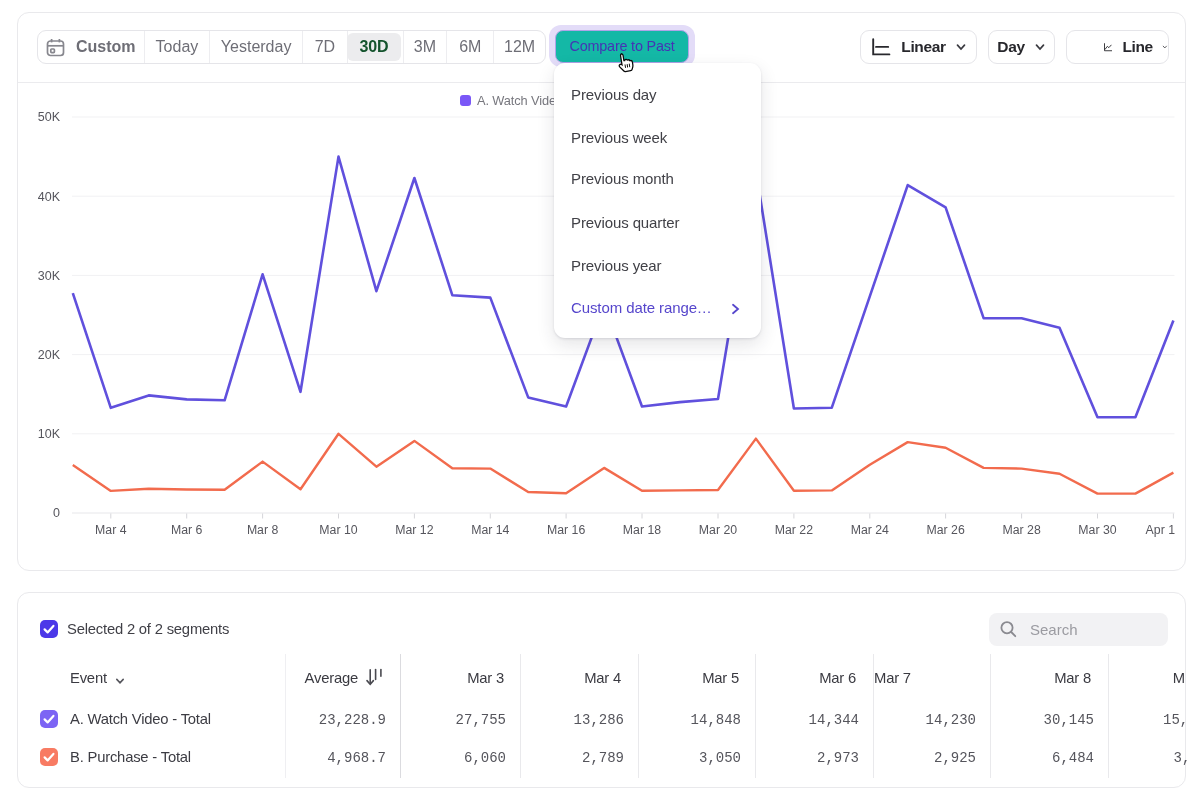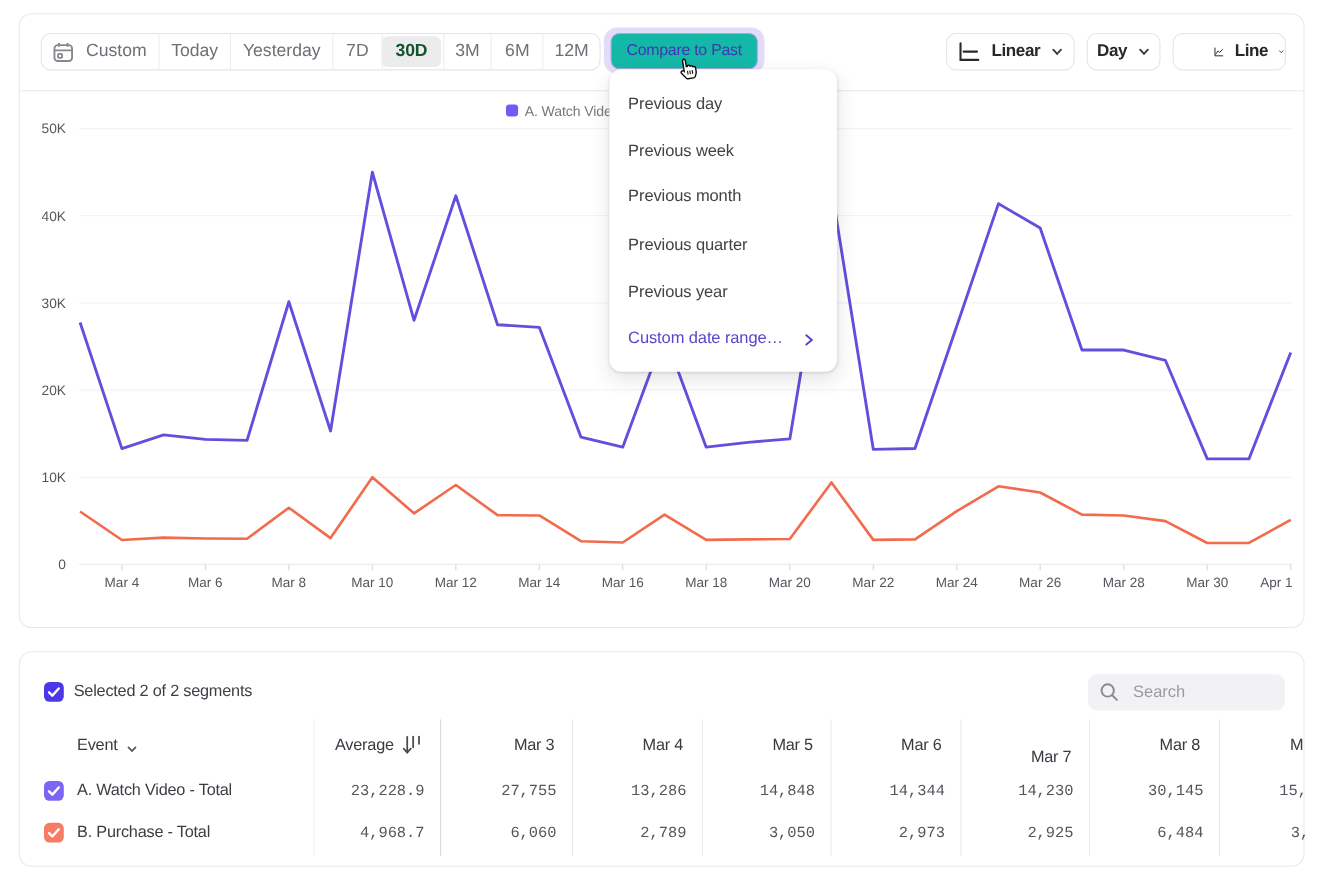--- a/index.html
+++ b/index.html
@@ -108,21 +108,21 @@
       <text x="1175" y="533.5" text-anchor="end">Apr 1</text>
     </g>
 </svg>
 
 <div class="abs" style="left:460px; top:95px; width:10.5px; height:10.5px; border-radius:3px; background:#7a57f7; z-index:2;"></div>
 <div class="abs" style="left:477px; top:93px; font-size:12.8px; letter-spacing:-0.1px; color:#77777e; z-index:2;">A. Watch Video - Total</div>
 <div class="abs" style="left:629px; top:95px; width:10.5px; height:10.5px; border-radius:3px; background:#f26b4d; z-index:2;"></div>
 <div class="abs" style="left:646px; top:93px; font-size:12.8px; letter-spacing:-0.1px; color:#77777e; z-index:2;">B. Purchase - Total</div>
 
 <div class="seg">
-  <div class="it" style="width:107px;">
+  <div class="it" style="width:107px;font-weight:bold;">
     <svg width="19" height="19" viewBox="0 0 19 19" style="margin-right:11px;" fill="none" stroke="#87878e" stroke-width="1.7">
       <rect x="1.5" y="3" width="16" height="14.5" rx="3"></rect>
       <line x1="1.5" y1="7.8" x2="17.5" y2="7.8"></line>
       <line x1="5.6" y1="1" x2="5.6" y2="4.4"></line>
       <line x1="13.4" y1="1" x2="13.4" y2="4.4"></line>
       <rect x="4.8" y="11" width="3.6" height="3.6" rx="0.8"></rect>
     </svg>
     Custom</div>
   <div class="it" style="width:66px;">Today</div>
   <div class="it" style="width:93px;">Yesterday</div>
@@ -215,21 +215,21 @@
 <svg class="abs" style="left:364px; top:668px;" width="20" height="20" viewBox="0 0 20 20" fill="none" stroke="#4a4a50" stroke-width="1.6" stroke-linecap="round">
   <line x1="6.2" y1="1.8" x2="6.2" y2="15.4"></line>
   <polyline points="3.0,12.6 6.2,16.2 9.4,12.6"></polyline>
   <line x1="11.6" y1="1.6" x2="11.6" y2="11.4"></line>
   <line x1="16.9" y1="1.6" x2="16.9" y2="8.2"></line>
 </svg>
 <div class="abs" style="left:404px; top:670px; width:100px; font-size:14.8px; letter-spacing:-0.2px; color:#3a3a41; text-align:right;">Mar 3</div>
 <div class="abs" style="left:521px; top:670px; width:100px; font-size:14.8px; letter-spacing:-0.2px; color:#3a3a41; text-align:right;">Mar 4</div>
 <div class="abs" style="left:639px; top:670px; width:100px; font-size:14.8px; letter-spacing:-0.2px; color:#3a3a41; text-align:right;">Mar 5</div>
 <div class="abs" style="left:756px; top:670px; width:100px; font-size:14.8px; letter-spacing:-0.2px; color:#3a3a41; text-align:right;">Mar 6</div>
-<div class="abs" style="left:874px; top:670px; width:100px; font-size:14.8px; letter-spacing:-0.2px; color:#3a3a41; text-align:right;margin-top:11px;">Mar 7</div>
+<div class="abs" style="left:874px; top:670px; width:100px; font-size:14.8px; letter-spacing:-0.2px; color:#3a3a41; text-align:left;">Mar 7</div>
 <div class="abs" style="left:991px; top:670px; width:100px; font-size:14.8px; letter-spacing:-0.2px; color:#3a3a41; text-align:right;">Mar 8</div>
 <div class="abs" style="left:1172.8px; top:670px; font-size:14.8px; letter-spacing:-0.2px; color:#3a3a41;">M</div>
 
 <div class="cb" style="left:40px; top:710px; background:#7c64f4;"></div>
 <svg class="abs" style="left:40px; top:710px; z-index:2;" width="18" height="18" viewBox="0 0 18 18" fill="none" stroke="#fff" stroke-width="2.2" stroke-linecap="round" stroke-linejoin="round">
     <polyline points="4.6,9.4 7.6,12.4 13.4,5.9"></polyline>
   </svg>
 <div class="abs" style="left:70px; top:711px; font-size:14.8px; letter-spacing:-0.2px; color:#3c3c43;">A. Watch Video - Total</div>
 <div class="mono abs" style="left:286px; top:712px; width:100px; text-align:right;">23,228.9</div>
 <div class="mono abs" style="left:406px; top:712px; width:100px; text-align:right;">27,755</div>

